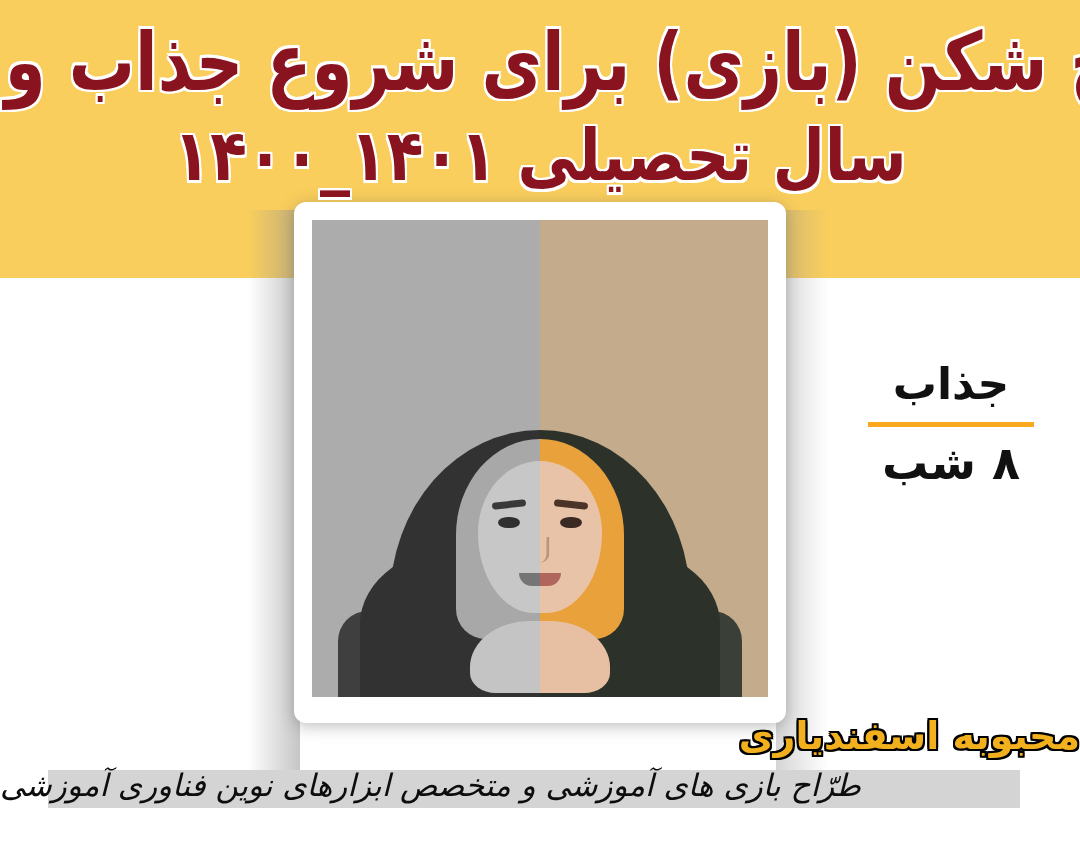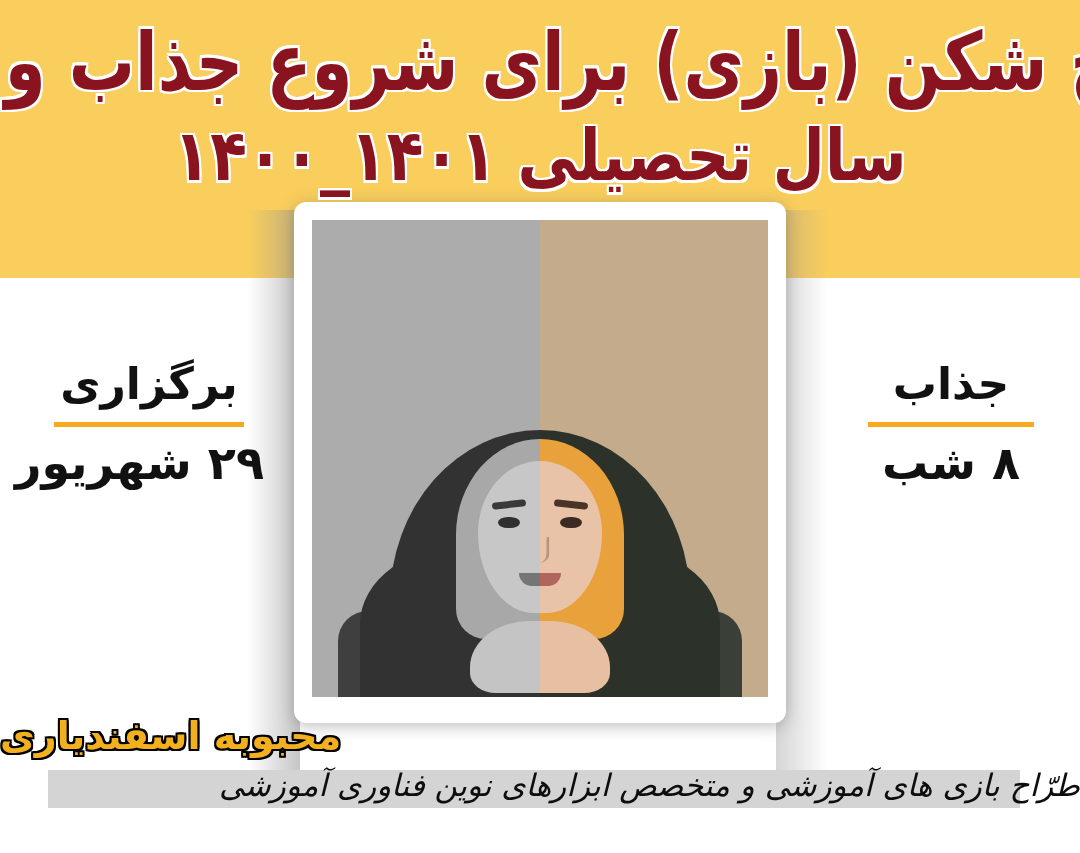--- a/index.html
+++ b/index.html
@@ -305,21 +305,21 @@
     direction: rtl;
     white-space: nowrap;
   }
 
   
   .presenter-name {
     position: absolute;
     left: 0;
     top: 714px;
     width: 1080px;
-    text-align: left;
+    text-align: right;
     font-size: 38px;
     font-weight: bold;
     color: #F2B01E;
     direction: rtl;
     white-space: nowrap;
     z-index: 7;
     text-shadow:
       2px 0 0 #000, -2px 0 0 #000,
       0 2px 0 #000, 0 -2px 0 #000,
       2px 2px 0 #000, -2px -2px 0 #000,
@@ -334,21 +334,21 @@
     width: 972px;
     height: 38px;
     background: #d4d4d4;
     z-index: 3;
   }
   .presenter-desc {
     position: absolute;
     left: 0;
     top: 767px;
     width: 1080px;
-    text-align: right;
+    text-align: left;
     font-size: 31px;
     color: #0d0d0d;
     direction: rtl;
     white-space: nowrap;
     font-style: italic;
     z-index: 8;
   }
 </style>
 </head>
 <body>
@@ -387,25 +387,20 @@
           <div class="nose"></div>
           <div class="mouth"></div>
         </div>
         <div class="hands"></div>
       </div>
 
       <div class="photo-grey-overlay"></div>
     </div>
   </div>
 
-  <div class="info-block left">
-    <div class="info-label">برگزاری</div>
-    <div class="info-rule"></div>
-    <div class="info-value">۲۹ شهریور</div>
-  </div>
 
   <div class="info-block right">
     <div class="info-label">جذاب</div>
     <div class="info-rule"></div>
     <div class="info-value">۸ شب</div>
   </div>
 
   <div class="presenter-name">محبوبه اسفندیاری</div>
 
   <div class="desc-band"></div>

